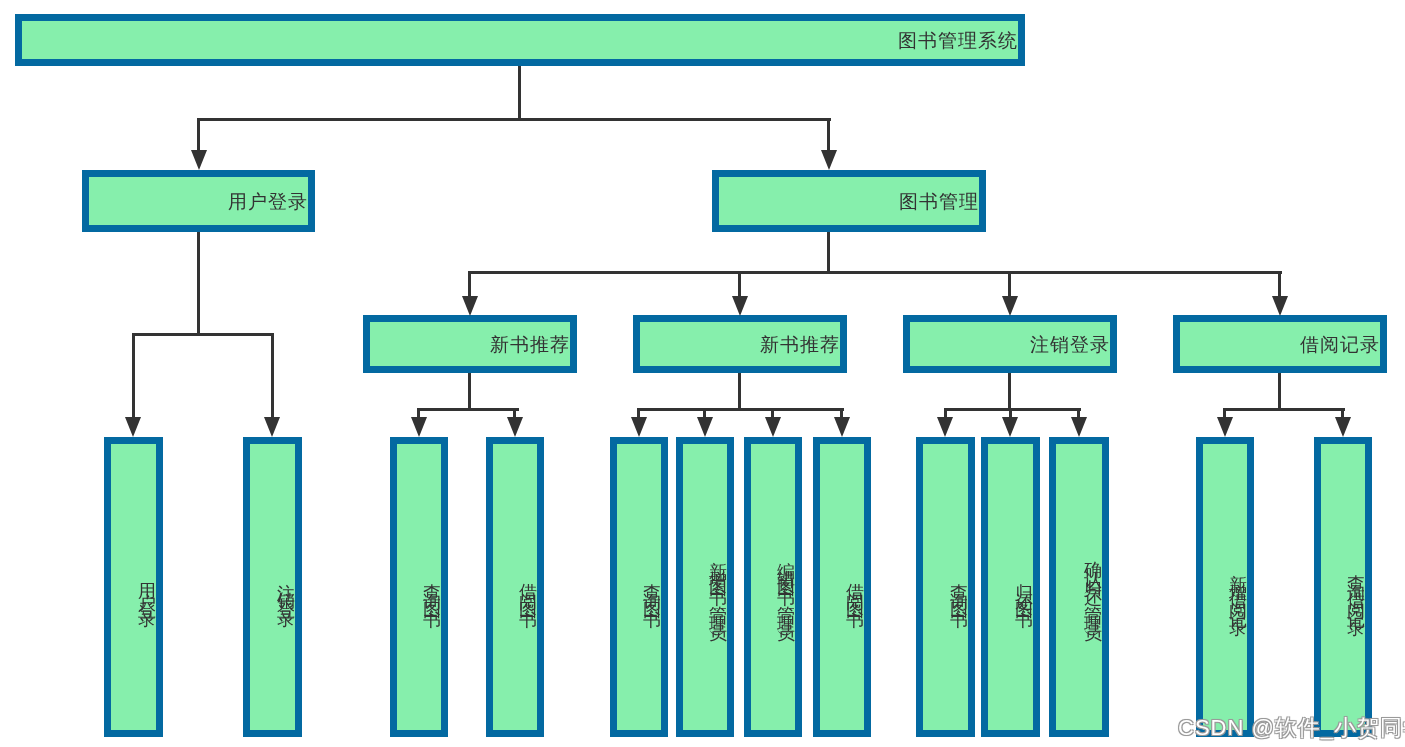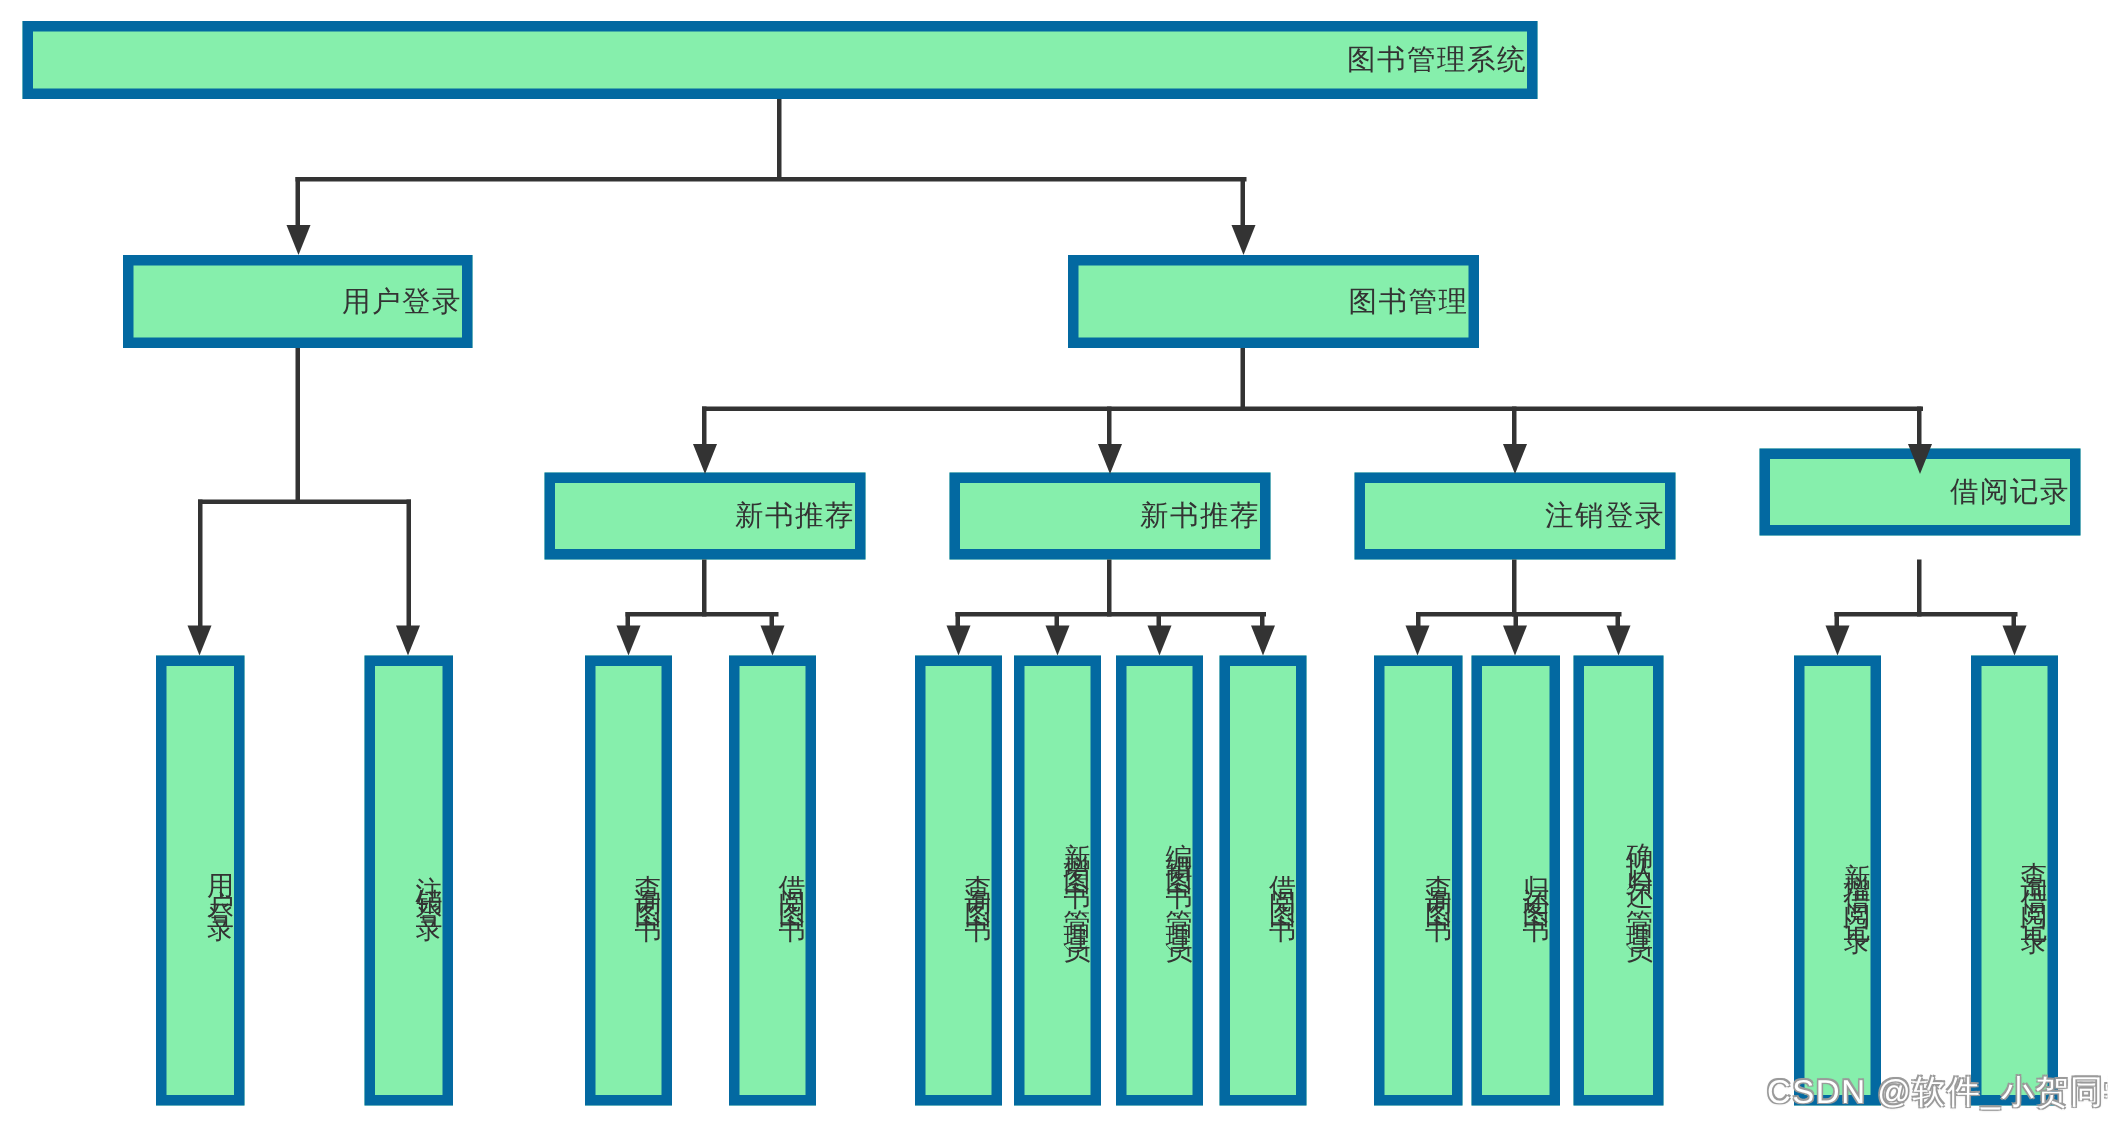--- a/index.html
+++ b/index.html
@@ -53,21 +53,21 @@
     </div>
 
   <div class="node" style="left:633px;top:315px;width:214px;height:58px;">
       <span>新书推荐</span>
     </div>
 
   <div class="node" style="left:903px;top:315px;width:214px;height:58px;">
       <span>注销登录</span>
     </div>
 
-  <div class="node" style="left:1173px;top:299px;width:214px;height:58px;">
+  <div class="node" style="left:1173px;top:315px;width:214px;height:58px;">
       <span>借阅记录</span>
     </div>
 
   <div class="node leaf" style="left:104px;top:437px;width:59px;height:300px;">
       <span class="vtext">用户登录</span>
     </div>
 
   <div class="node leaf" style="left:243px;top:437px;width:59px;height:300px;">
       <span class="vtext">注销登录</span>
     </div>

